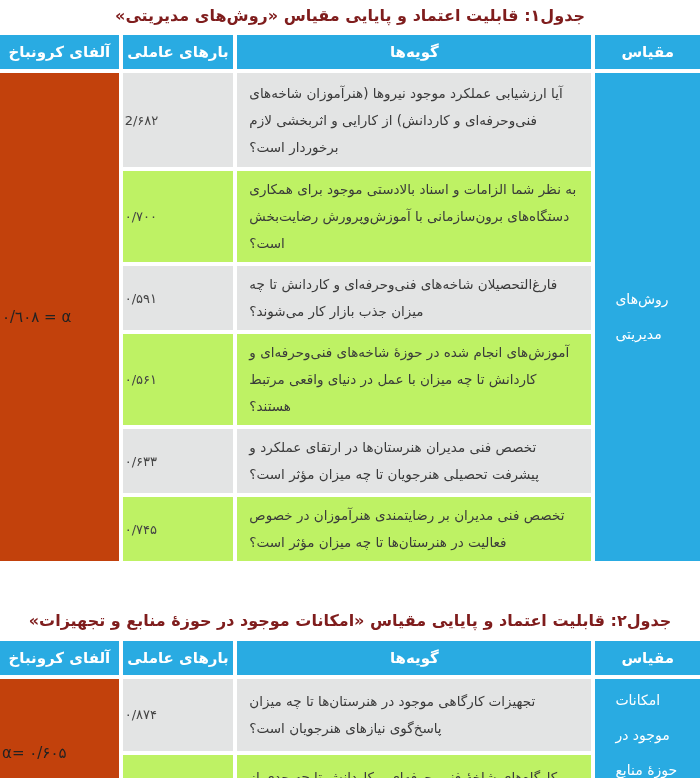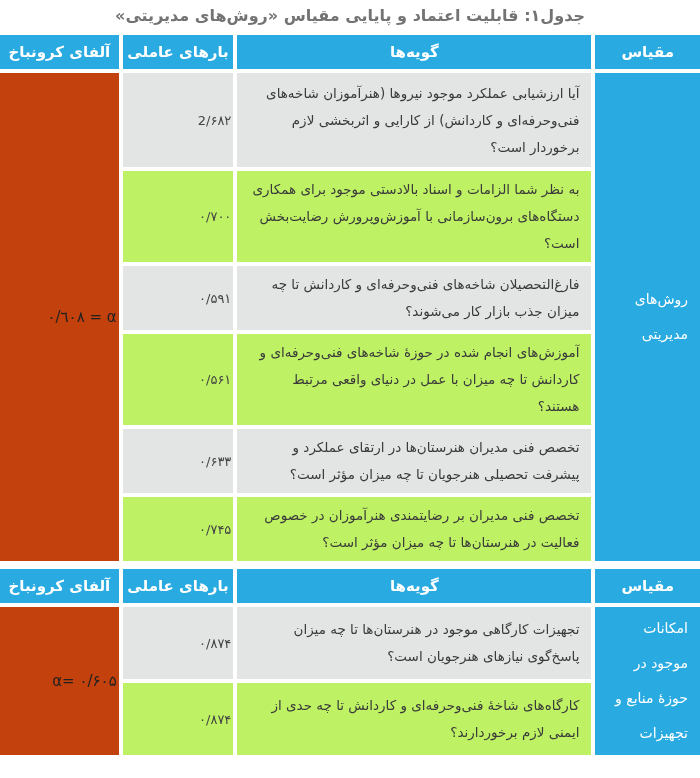--- a/index.html
+++ b/index.html
@@ -3,43 +3,43 @@
 <meta charset="utf-8">
 <style>
   html,body{margin:0;padding:0;background:#ffffff;}
   body{
     width:700px;height:778px;overflow:hidden;
     font-family:"DejaVu Sans","Liberation Sans",sans-serif;
     -webkit-font-smoothing:antialiased;
   }
   .page{width:700px;}
   .tbl-title{
-    text-align:center;font-weight:bold;font-size:16px;color:#737373;
+    text-align:center;font-weight:bold;font-size:16px;color:#7f1d1d;
     padding:5px 4px 4px;line-height:1.4;
   }
   .tbl-title.second{margin-top:40px;}
   table.rel{
     border-collapse:separate;border-spacing:4px;
     width:708px;margin:0 -4px;table-layout:fixed;
   }
   th{
     background:#29abe2;color:#ffffff;font-weight:bold;
     font-size:15px;height:30px;padding:2px 4px;text-align:center;
     vertical-align:middle;
   }
-  td{vertical-align:middle;text-align:right;}
+  td{vertical-align:middle;text-align:left;}
   td.item{
     font-size:13.5px;line-height:2.0;color:#3a3a3a;padding:5px 12px;
   }
   td.load{font-size:13px;color:#444;padding:2px;}
   tr.gray td.item, tr.gray td.load{background:#e3e4e4;}
   tr.blue td.item, tr.blue td.load{background:#bef264;}
   td.scale-cell{
     background:#29abe2;color:#ffffff;font-size:14px;
-    line-height:2.5;padding:4px 12px;
+    line-height:2.5;padding:4px 20px;
   }
   td.alpha-cell{
     background:#c2410c;color:#222;font-size:15px;padding:2px;
     font-style:normal;
   }
   
   #t1 tbody tr:nth-child(1){height:94px;}
   #t1 tbody tr:nth-child(2){height:90px;}
   #t1 tbody tr:nth-child(3){height:62px;margin-left:19px;}
   #t1 tbody tr:nth-child(4){height:90px;}
@@ -97,20 +97,21 @@
         <td class="item">تخصص فنی مدیران هنرستان‌ها در ارتقای عملکرد و پیشرفت تحصیلی هنرجویان تا چه میزان مؤثر است؟</td>
         <td class="load">۰/۶۳۳</td>
       </tr>
       <tr class="blue">
         <td class="item">تخصص فنی مدیران بر رضایتمندی هنرآموزان در خصوص فعالیت در هنرستان‌ها تا چه میزان مؤثر است؟</td>
         <td class="load">۰/۷۴۵</td>
       </tr>
     </tbody>
   </table>
 
+  <div class="tbl-title second">جدول۲: قابلیت اعتماد و پایایی مقیاس «امکانات موجود در حوزهٔ منابع و تجهیزات»</div>
 
   <table class="rel" id="t2">
     <colgroup>
       <col class="c-scale">
         <col class="c-items">
         <col class="c-load">
         <col class="c-alpha">
     </colgroup>
     <thead>
       <tr>

